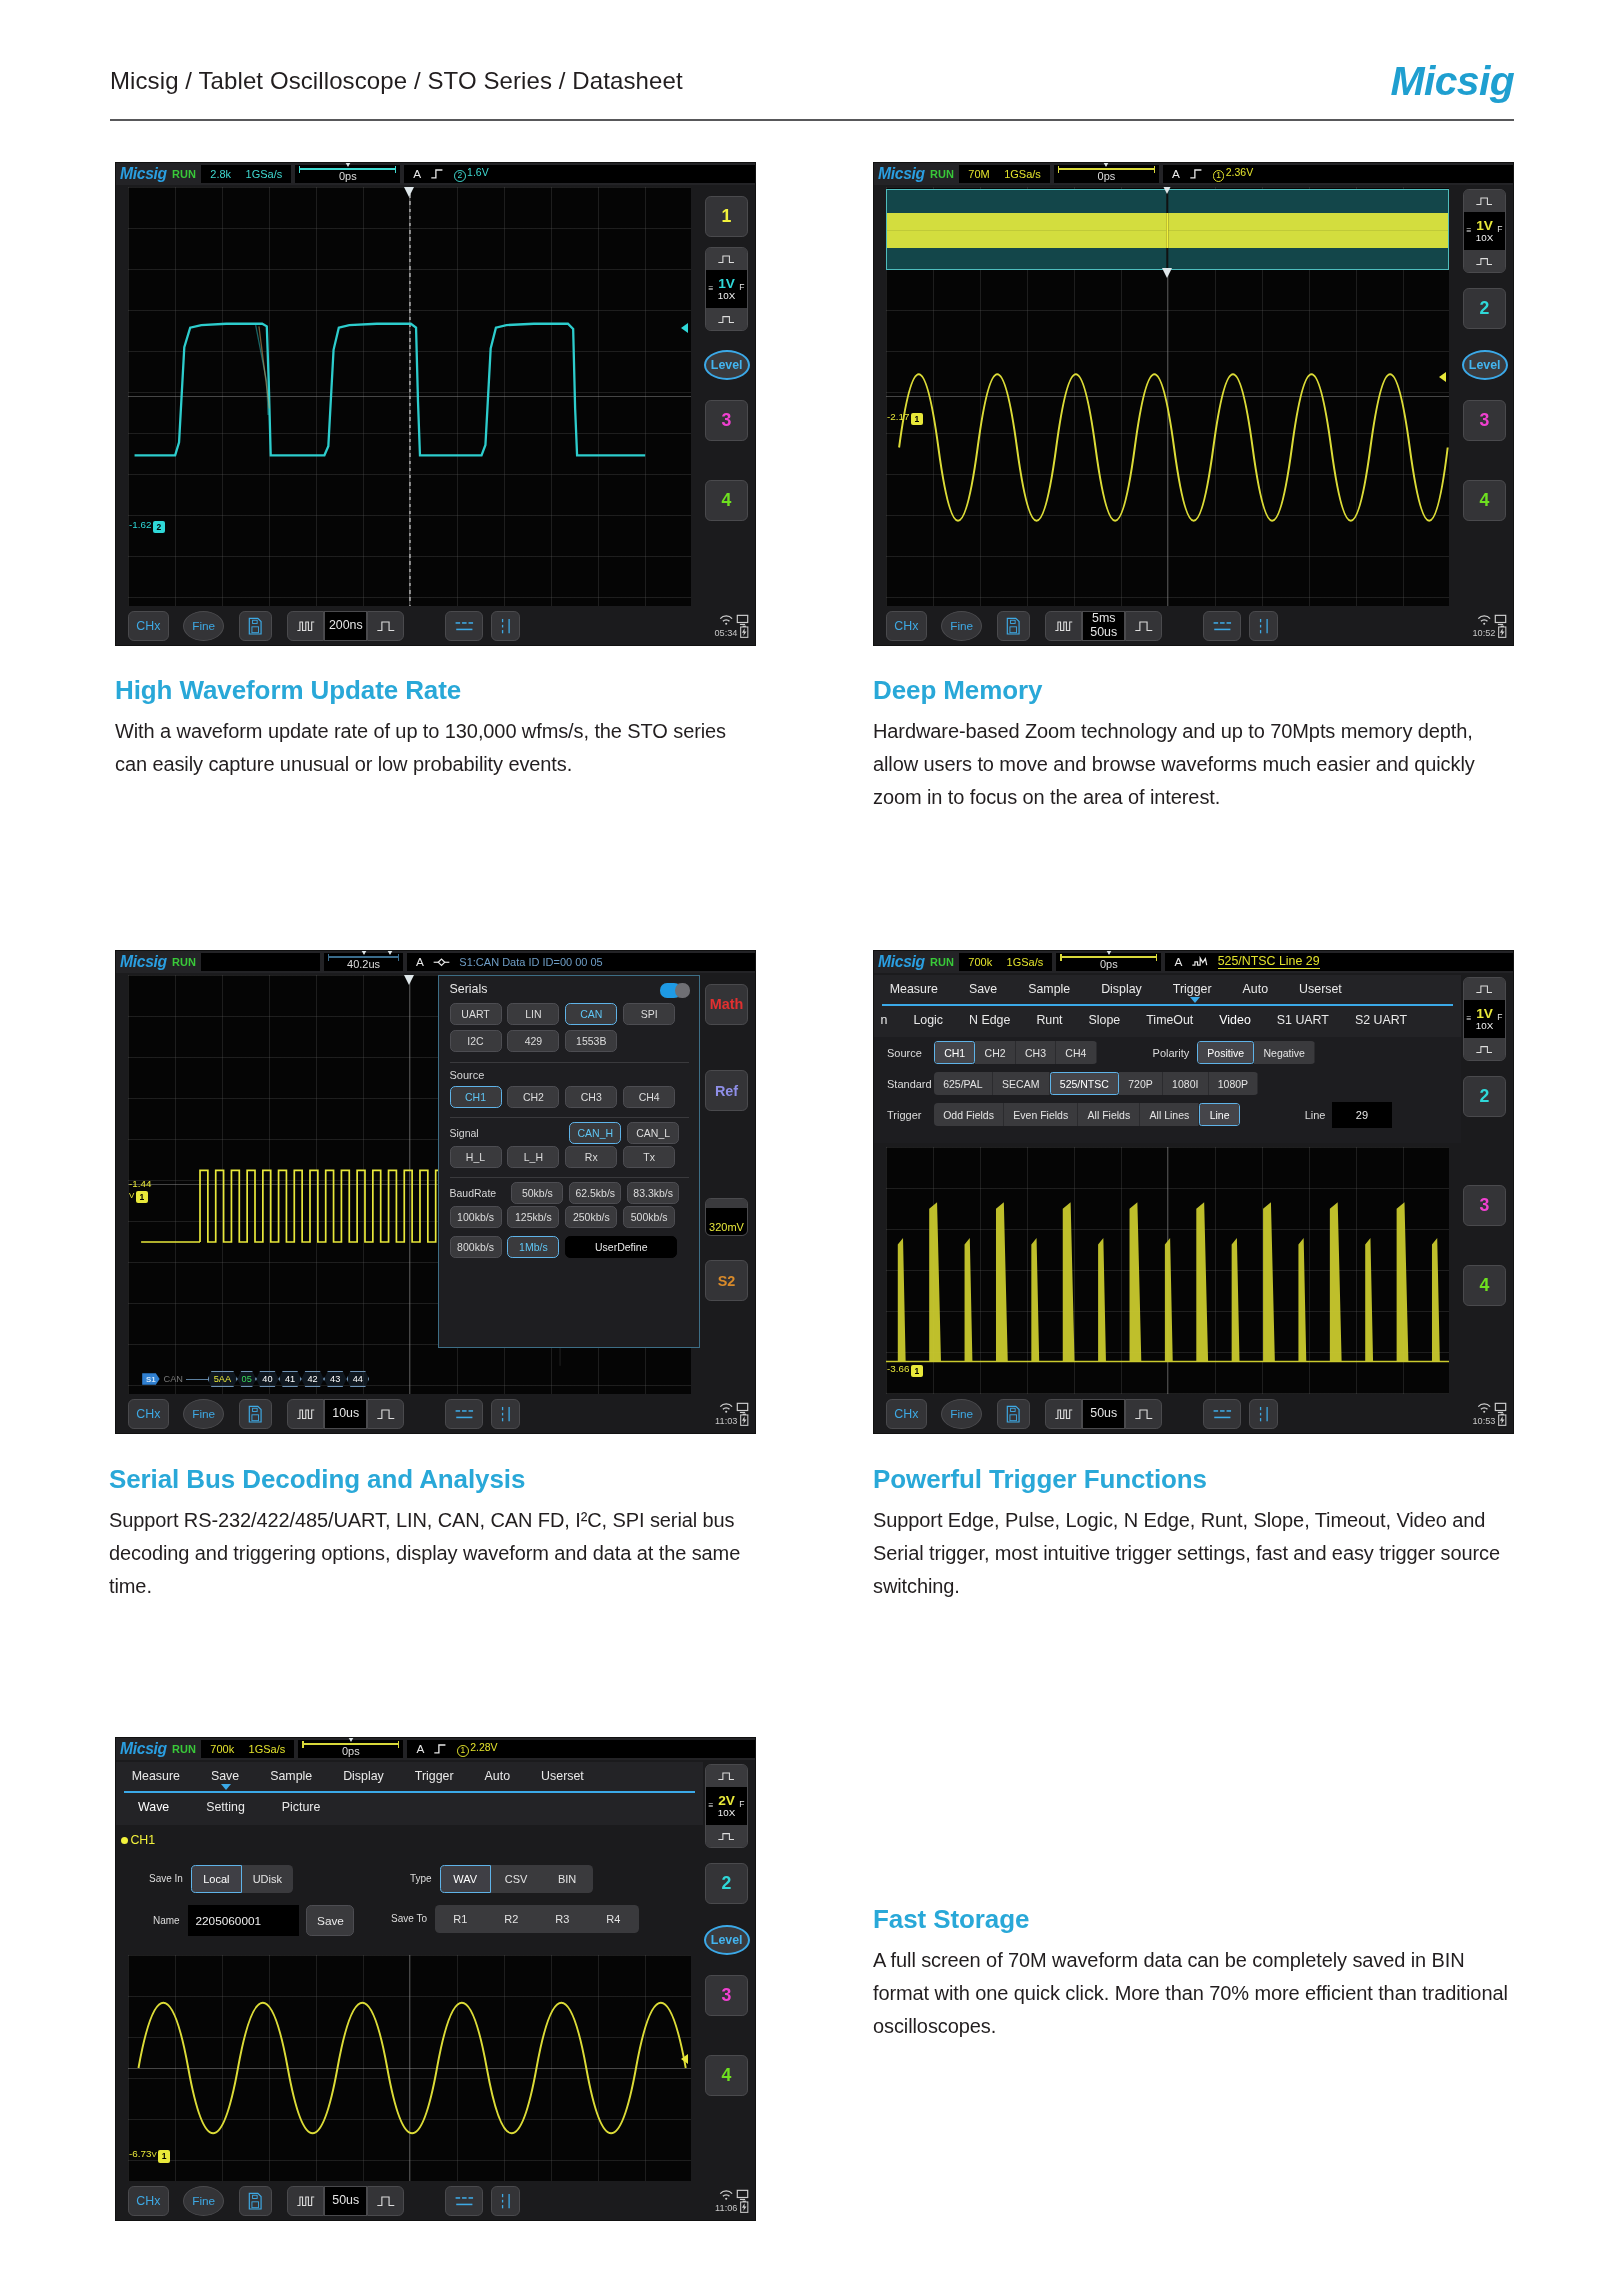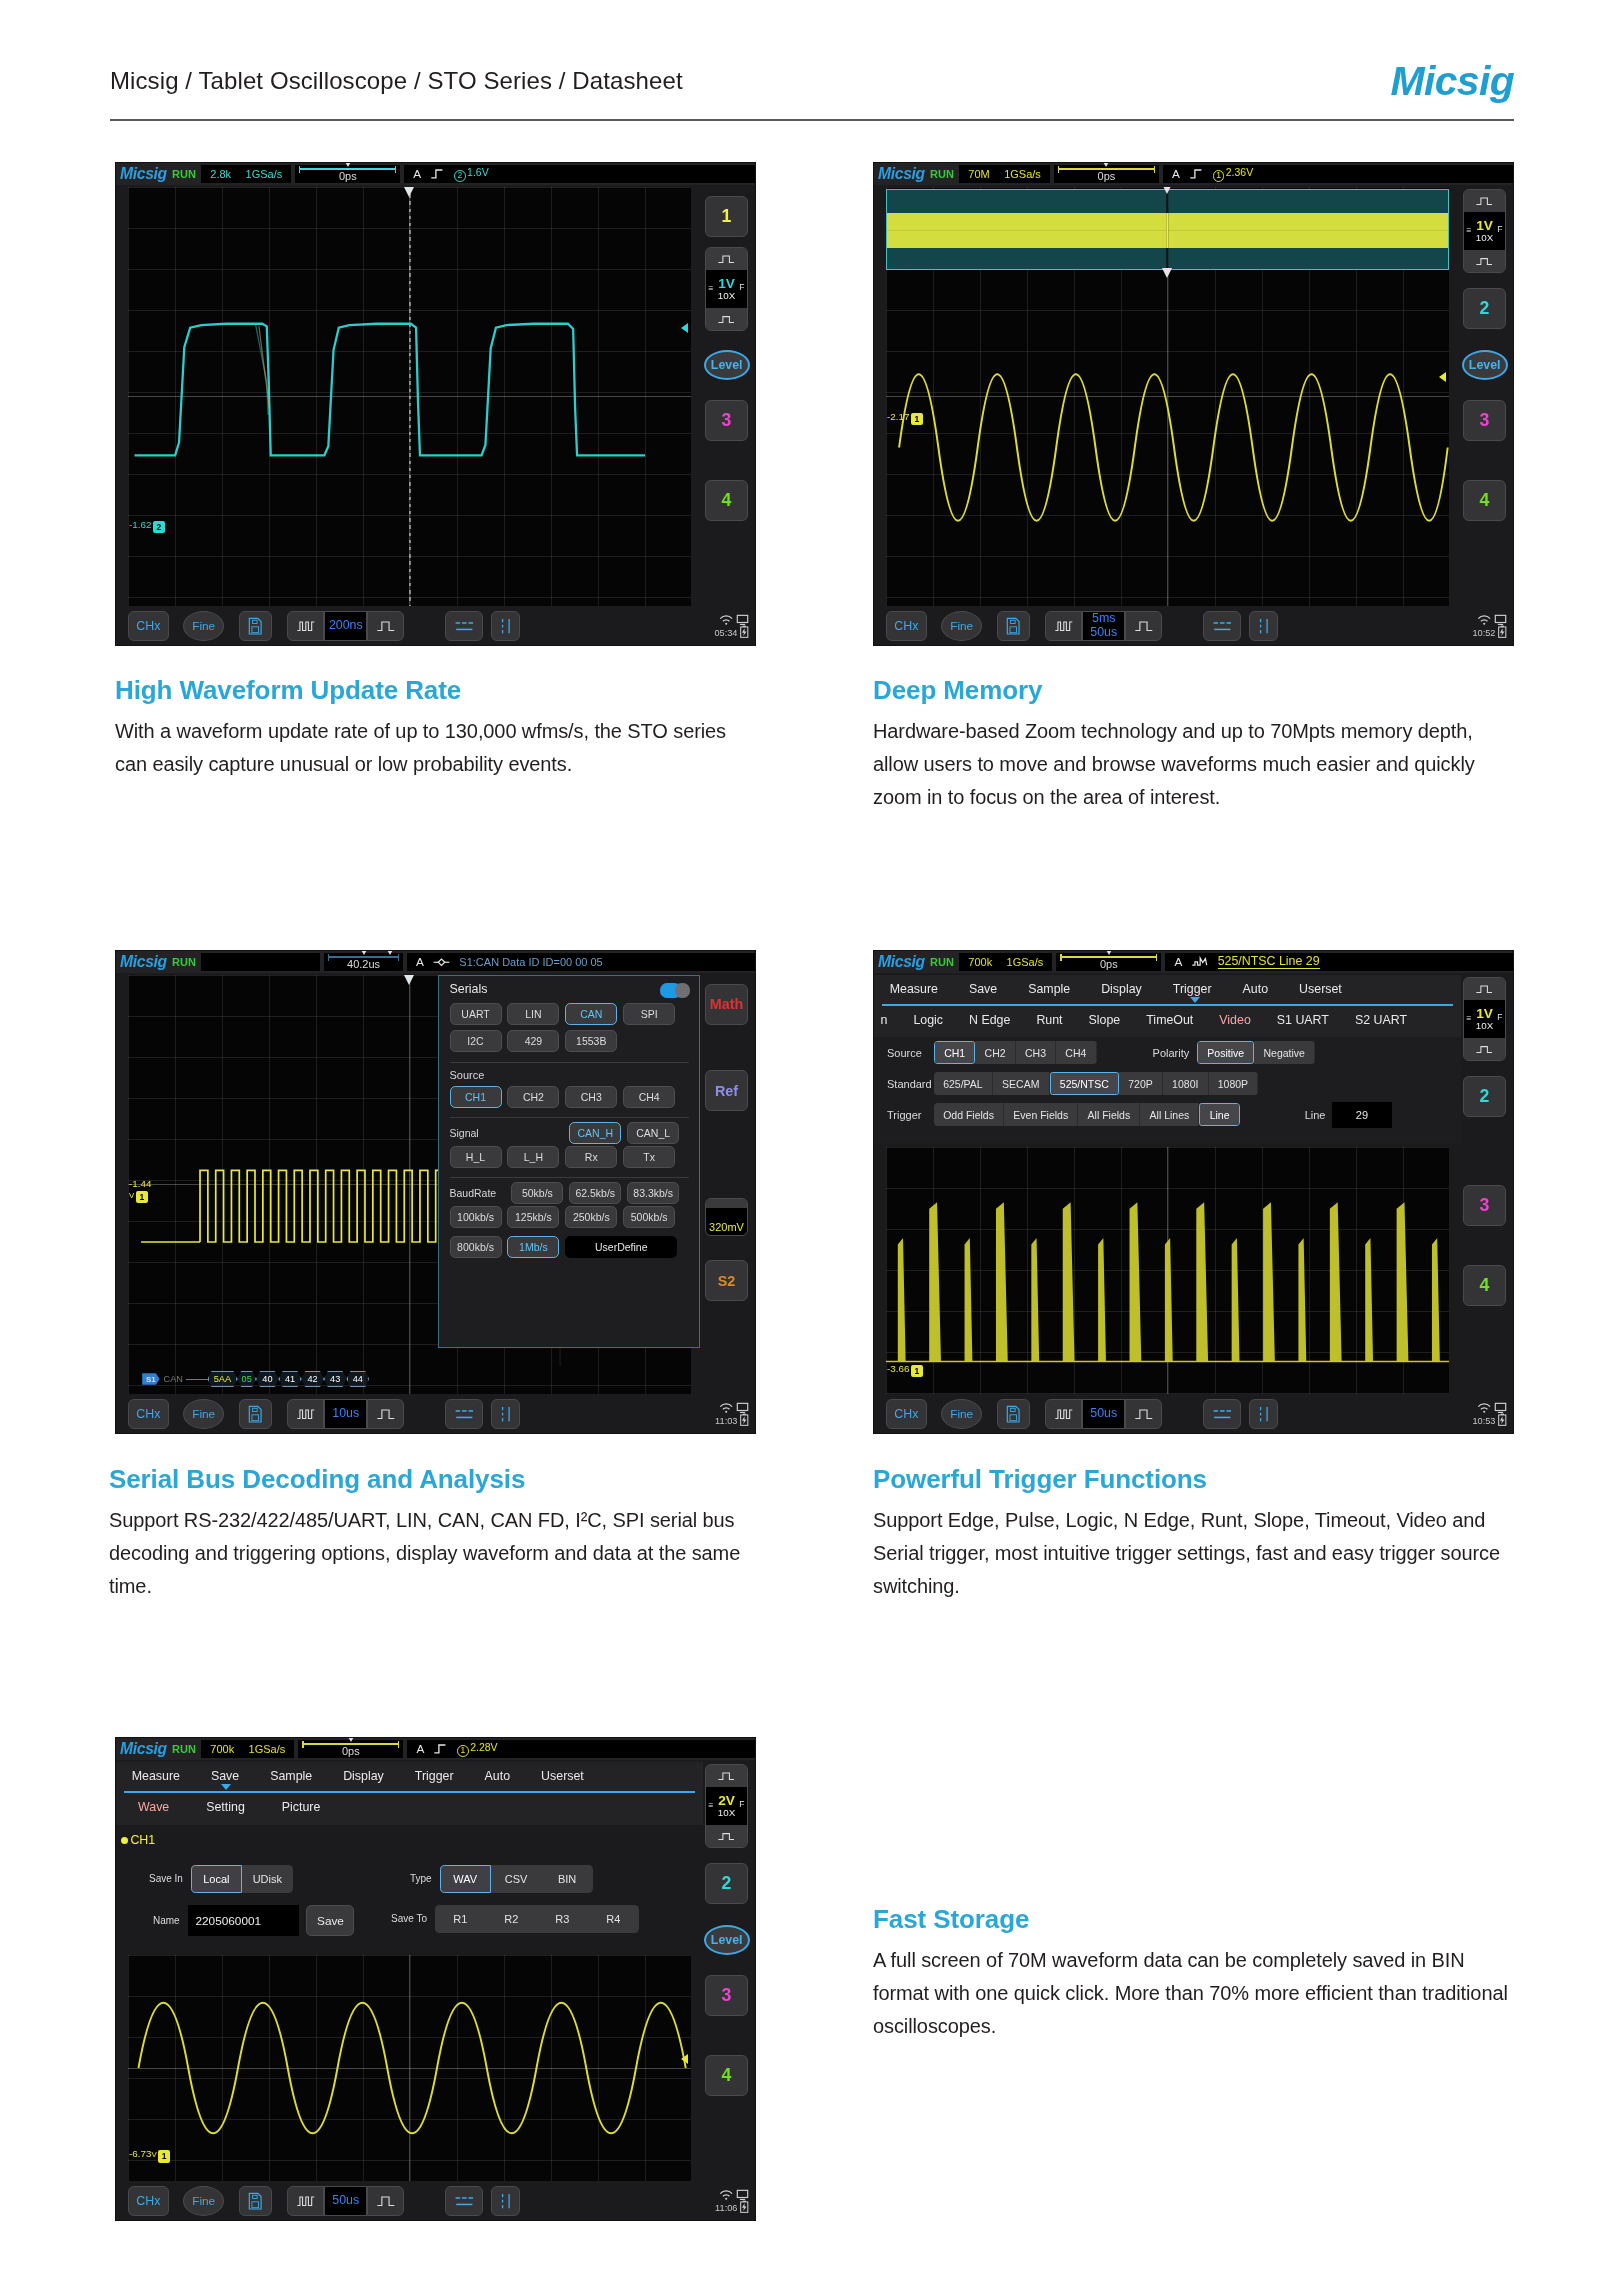--- a/index.html
+++ b/index.html
@@ -212,21 +212,21 @@
   .bb-fine{ width:41px;height:30px;border-radius:50%; margin-left:14.4px; font-size:11.8px;}
   .bb-file{ width:33px;height:30px;border-radius:5.9px; margin-left:14.4px;}
   .tdivgroup{ display:flex; margin-left:15.7px; }
   .tdivgroup .seg{
     background:#343437;border:0.7px solid #4a4a4d; height:30px;
     display:flex;align-items:center;justify-content:center;
   }
   .tdivgroup .seg.l{ width:37px; border-radius:5.9px 0 0 5.9px;}
   .tdivgroup .seg.r{ width:37px; border-radius:0 5.9px 5.9px 0;}
   .tdivgroup .seg.mid{
-    width:43px; background:#000; color:#3b82f6; font-size:12.4px;
+    width:43px; background:#000; color:#e5e5e5; font-size:12.4px;
     flex-direction:column; line-height:13.7px;
   }
   .bb-right1{ width:38px;height:30px;border-radius:5.9px; margin-left:41px;}
   .bb-right2{ width:29px;height:30px;border-radius:5.9px; margin-left:7.9px;}
   .statusarea{
     margin-left:auto; margin-right:6.5px;
     display:flex;flex-direction:column;align-items:flex-end;
     color:#cfcfcf; font-size:9.2px;
   }
   .sa-row{ display:flex; align-items:flex-end; gap:2.6px;}
@@ -247,21 +247,21 @@
   }
   .menu-caret{
     position:absolute; top:-6.5px; width:0;height:0;
     border-left:5.9px solid transparent;border-right:5.9px solid transparent;
     border-top:6.5px solid #3ba9e8;
   }
   .menurow2{
     display:flex; align-items:center; height:29px;
     padding-left:6.5px; gap:26px; color:#e9e9e9; font-size:12.4px;
   }
-  .menurow2 .active, .menurow1 .active{ color:#fca5a5;text-align:right; }
+  .menurow2 .active, .menurow1 .active{ color:#ffffff;text-align:right; }
 
   
   .trigpanel{
     position:absolute; left:0; right:52px; top:86px; height:106px;
     background:#1d1d20;
   }
   .tp-row{ display:flex; align-items:center; height:31px; padding-left:13px; }
   .tp-lbl{ color:#dcdcdc; font-size:11px; width:47px; }
   .seggrp{ display:flex; border-radius:3.9px; overflow:hidden; }
   .seggrp .sgi{

